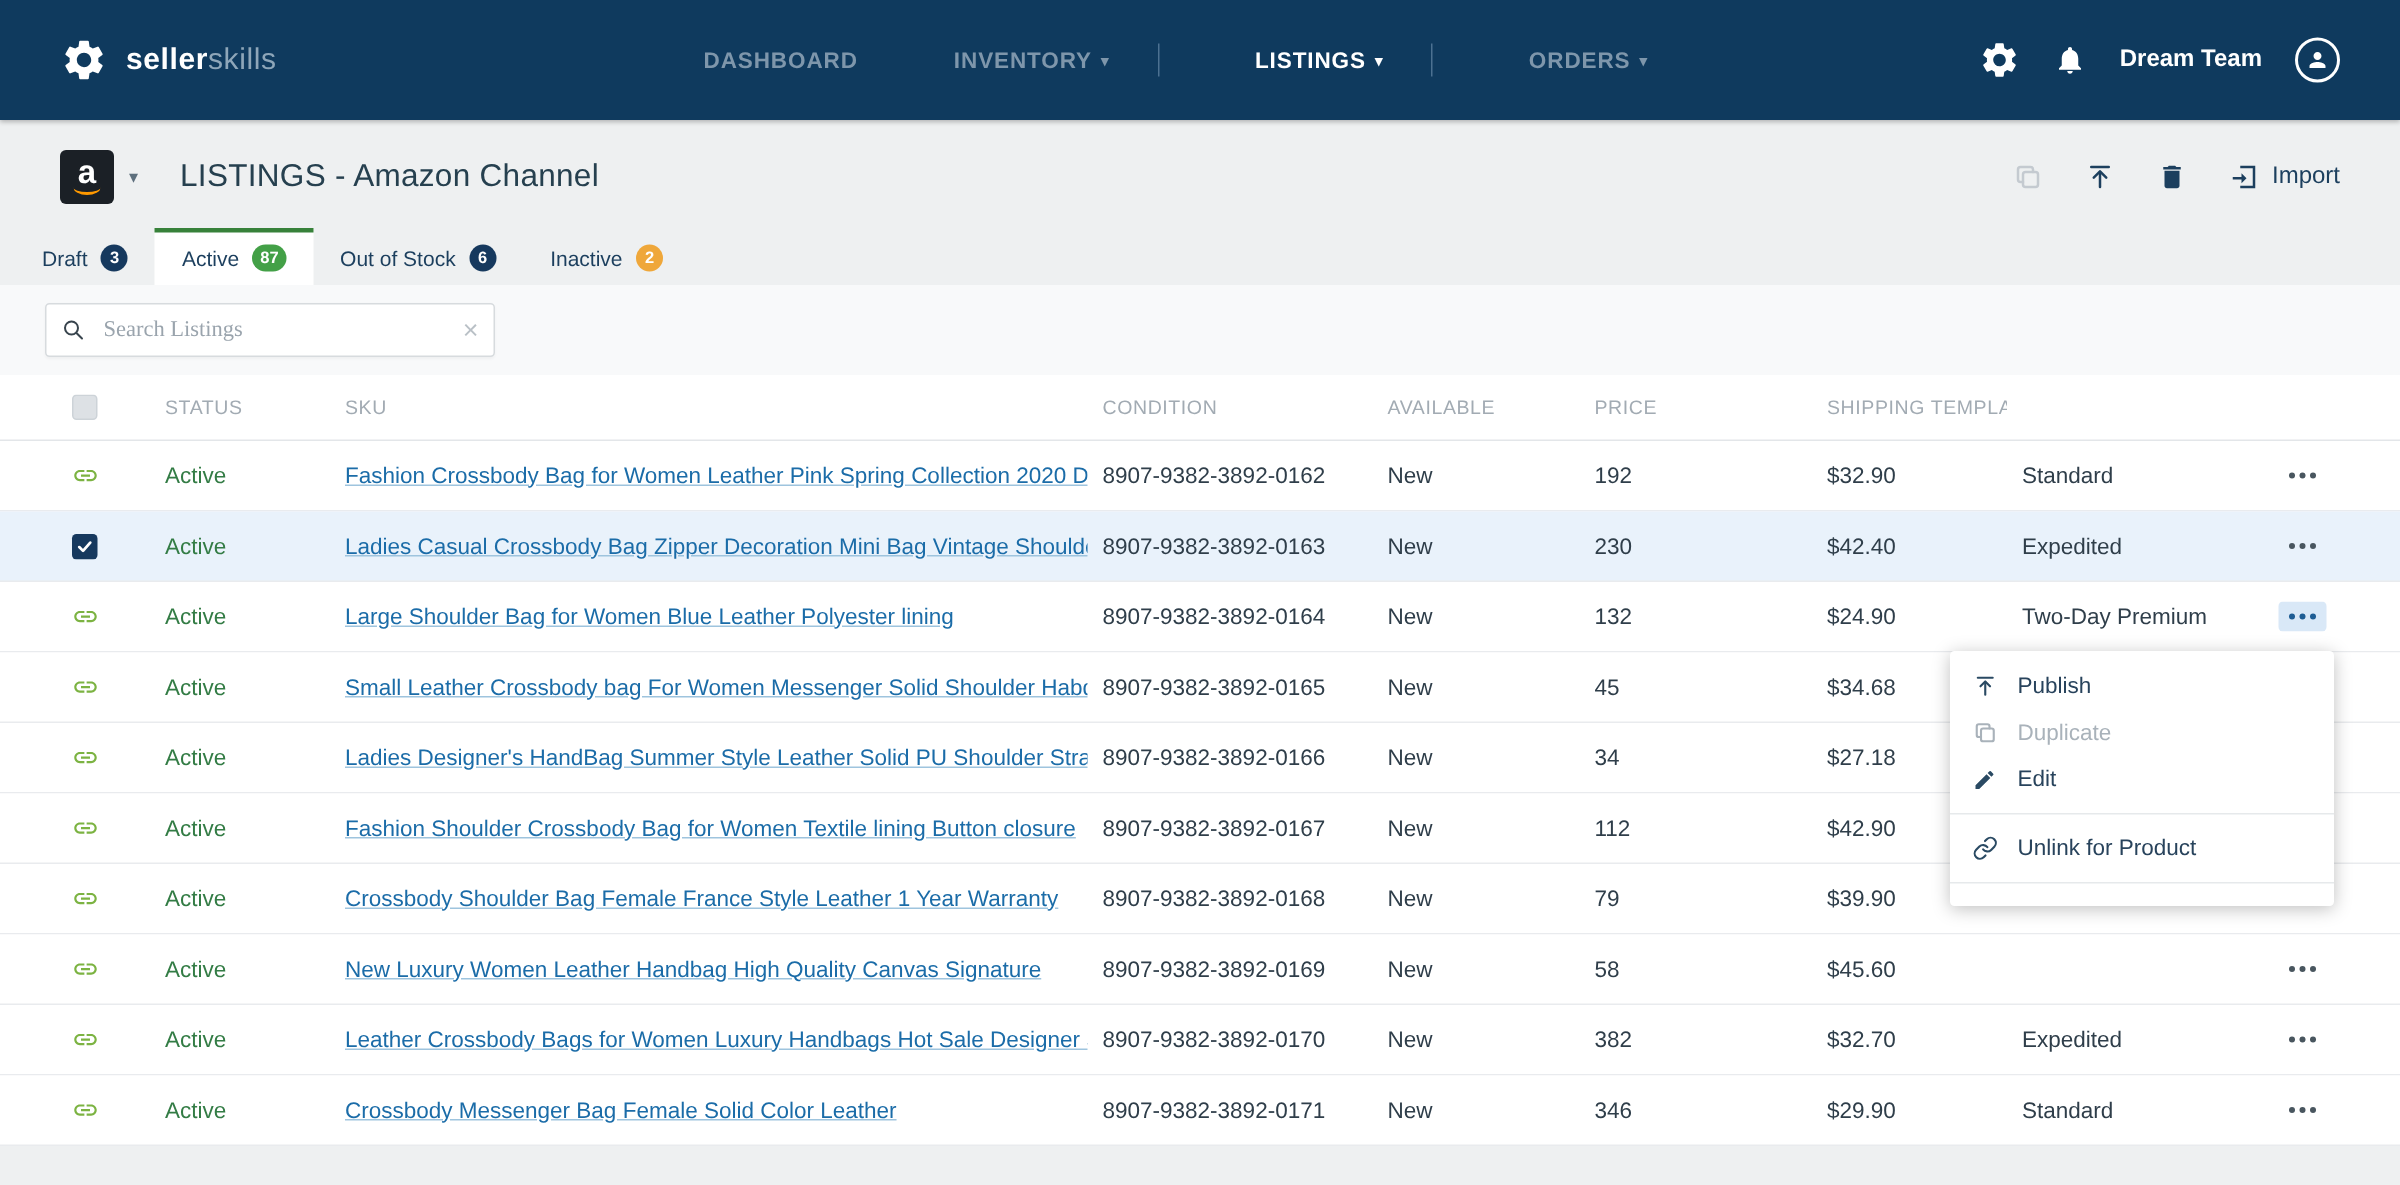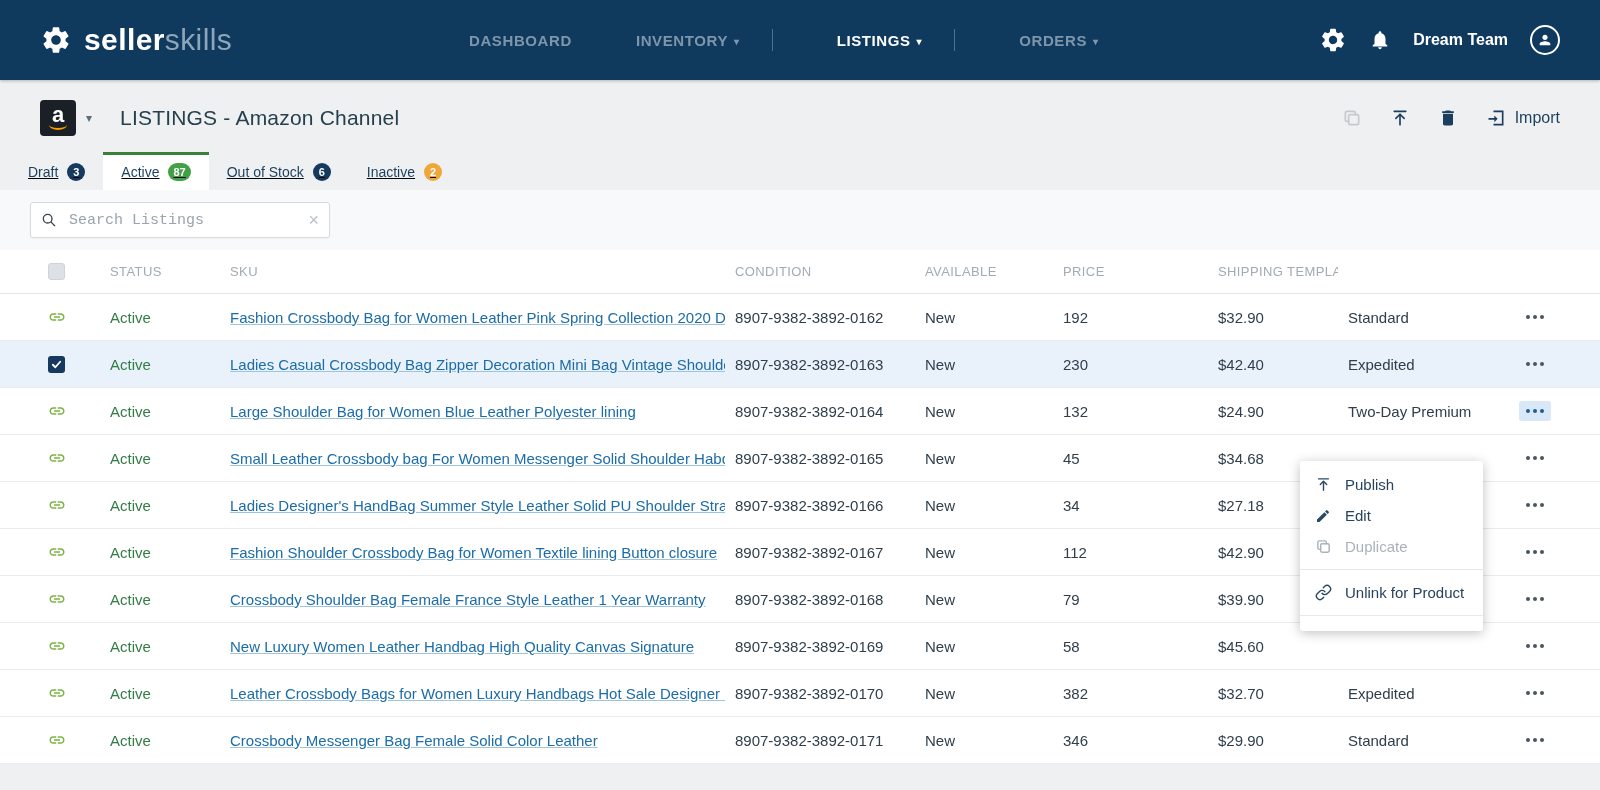--- a/index.html
+++ b/index.html
@@ -8,21 +8,21 @@
     width:1600px; height:790px; overflow:hidden; position:relative;
     background:#eef0f1; font-family:"Liberation Sans", sans-serif;
   }
 
   
   .navbar {
     height:80px; background:#0f3a5e; display:flex; align-items:center;
     padding:0 40px; position:relative; box-shadow:0 1px 3px rgba(0,0,0,.25);
   }
   .brand { display:flex; align-items:center; gap:12px; }
-  .brand-text { font-size:30px; letter-spacing:.4px; }
+  .brand-text { font-size:20px; letter-spacing:.4px; }
   .brand-bold { color:#fff; font-weight:bold; }
   .brand-light { color:#8ea6b9; font-weight:400; }
   .nav { position:absolute; left:437px; top:0; height:80px; display:flex; align-items:center; gap:32px; }
   .nav-item { color:#7e96ab; font-weight:bold; font-size:15px; letter-spacing:.6px;
     display:flex; align-items:center; gap:6px; cursor:pointer; text-decoration:none;margin-left:32px; }
   .nav-item.active { color:#fff; }
   .caret { font-size:10px; transform:translateY(1px); }
   .nav-sep { width:1px; height:22px; background:#4c7191; }
   .nav-right { position:absolute; right:40px; top:0; height:80px; display:flex; align-items:center; gap:22px; }
   .user-name { color:#fff; font-weight:bold; font-size:16px; }
@@ -37,35 +37,35 @@
   .amazon-a { color:#fff; font-size:22px; font-weight:bold; line-height:1; transform:translateY(-3px); }
   .amazon-smile { position:absolute; bottom:6px; left:9px; width:18px; height:6px;
     border-bottom:2px solid #ff9900; border-radius:0 0 60% 60% / 0 0 100% 100%; }
   .channel-caret { color:#5d6f7d; font-size:12px; margin-left:10px; cursor:pointer; }
   .page-title { font-size:21px; color:#26404f; font-weight:500; margin:0 0 0 28px; letter-spacing:.2px; }
   .header-actions { margin-left:auto; display:flex; gap:28px; }
   .icon-button { background:none; border:none; padding:0; cursor:pointer; display:flex; align-items:center; gap:9px; }
   .import-label { font-size:16px; color:#1c3f5e; }
 
   
-  .tabs { display:flex; align-items:flex-end; padding-left:10px;text-decoration:underline; }
+  .tabs { display:flex; align-items:flex-end; padding-left:10px; }
   .tab { display:flex; align-items:center; gap:9px; padding:8px 18px 9px; font-size:14px;
     color:#1c3f5e; cursor:pointer; border-top:3px solid transparent; }
   .tab.active { background:#fff; border-top:3px solid #37813a; }
   .badge { min-width:18px; height:18px; border-radius:9px; color:#fff; font-size:11px; font-weight:bold;
     display:flex; align-items:center; justify-content:center; padding:0 5px; }
   .badge.navy { background:#16395e; }
   .badge.green { background:#43a047; }
   .badge.orange { background:#efa73a; }
 
   
   .search-strip { background:#f8f9fa; padding:12px 0 12px 30px; box-shadow:0 1px 2px rgba(0,0,0,.05); }
   .search-box { width:300px; height:36px; background:#fff; border:1px solid #d7dbde; border-radius:3px;
     display:flex; align-items:center; padding:0 10px; gap:10px; box-shadow:0 1px 2px rgba(0,0,0,.04); }
-  .search-box input { border:none; outline:none; flex:1; font-size:15px; color:#333; font-family:Liberation Mono, monospace; background:transparent; }
+  .search-box input { border:none; outline:none; flex:1; font-size:15px; color:#333; font-family:Liberation Serif, serif; background:transparent; }
   .search-box input::placeholder { color:#9aa4ad; }
   .clear-x { color:#b9c0c6; font-size:18px; line-height:1; cursor:pointer; }
 
   
   .table { background:#fff; }
   .trow { display:grid; grid-template-columns:100px 120px 505px 190px 138px 155px 130px 167px 95px;
     align-items:center; height:47px; border-bottom:1px solid #e9ebee; background:#fff; }
   .trow.thead { height:44px; border-bottom:1px solid #e3e6e9; background:#fff; }
   .cell { padding-left:10px; font-size:15px; color:#2f3e4a; white-space:nowrap; overflow:hidden; }
   .th { font-size:13px; color:#a2abb3; letter-spacing:.4px; font-weight:normal; }
@@ -81,22 +81,22 @@
   .menu-open .dots i { background:#1e5d94; }
   .checkbox { width:17px; height:17px; border-radius:3px; align-items:center; justify-content:center; cursor:pointer; }
   .header-check { display:flex; background:#dde1e5; border:1px solid #cdd3d8; }
   .row-check { display:none; background:#16395e; }
   .checked-row .row-check { display:flex; }
   .link-lead { display:flex; cursor:pointer; }
   .trow.selected { background:#e9f2fb; }
   .trow.selected .cell { background:transparent; }
 
   
-  .context-menu { position:absolute; left:1300px; top:434px; width:183px; background:#fff;
-    border-radius:3px; box-shadow:0 2px 12px rgba(0,0,0,.25); padding:8px 0; z-index:10;margin-top:27px; }
+  .context-menu { position:absolute; left:1300px; top:434px; width:256px; background:#fff;
+    border-radius:3px; box-shadow:0 2px 12px rgba(0,0,0,.25); padding:8px 0; z-index:10; }
   .menu-item { display:flex; align-items:center; gap:12px; height:31px; padding:0 15px;
     font-size:15px; color:#28435c; cursor:pointer; }
   .menu-item.disabled { color:#a9b2ba; }
   .menu-divider { height:1px; background:#e6e9eb; margin:7px 0; }
   .mi-icon { width:18px; display:flex; align-items:center; }
 </style>
 </head>
 <body>
 
 <header class="navbar">
@@ -489,36 +489,36 @@
   <div class="menu-item">
     <span class="mi-icon">
       <svg width="17" height="17" viewBox="0 0 24 24" fill="none" stroke="#2a4a63" stroke-width="2" stroke-linecap="round" stroke-linejoin="round">
           <path d="M5 4h14"></path>
           <path d="M12 20V8"></path>
           <path d="M7.5 12 12 7.5l4.5 4.5"></path>
         </svg>
     </span>
     <span>Publish</span>
   </div>
-  <div class="menu-item">
-    <span class="mi-icon">
-      <svg width="16" height="16" viewBox="0 0 24 24" fill="#2a4a63">
-          <path d="M3 17.25V21h3.75L17.81 9.94l-3.75-3.75L3 17.25zM20.71 7.04c.39-.39.39-1.02 0-1.41l-2.34-2.34a.996.996 0 0 0-1.41 0l-1.83 1.83 3.75 3.75 1.83-1.83z"></path>
-        </svg>
-    </span>
-    <span>Edit</span>
-  </div>
   <div class="menu-item disabled">
     <span class="mi-icon">
       <svg width="17" height="17" viewBox="0 0 24 24" fill="none" stroke="#a9b2ba" stroke-width="2" stroke-linecap="round" stroke-linejoin="round">
           <rect x="8" y="8" width="12" height="12" rx="2"></rect>
           <path d="M16 8V6a2 2 0 0 0-2-2H6a2 2 0 0 0-2 2v8a2 2 0 0 0 2 2h2"></path>
         </svg>
     </span>
     <span>Duplicate</span>
+  </div>
+  <div class="menu-item">
+    <span class="mi-icon">
+      <svg width="16" height="16" viewBox="0 0 24 24" fill="#2a4a63">
+          <path d="M3 17.25V21h3.75L17.81 9.94l-3.75-3.75L3 17.25zM20.71 7.04c.39-.39.39-1.02 0-1.41l-2.34-2.34a.996.996 0 0 0-1.41 0l-1.83 1.83 3.75 3.75 1.83-1.83z"></path>
+        </svg>
+    </span>
+    <span>Edit</span>
   </div>
   <div class="menu-divider"></div>
   <div class="menu-item">
     <span class="mi-icon">
       <svg width="17" height="17" viewBox="0 0 24 24" fill="none" stroke="#2a4a63" stroke-width="2" stroke-linecap="round" stroke-linejoin="round">
           <path d="M10 13a5 5 0 0 0 7.54.54l3-3a5 5 0 0 0-7.07-7.07L11.75 5.2"></path>
           <path d="M14 11a5 5 0 0 0-7.54-.54l-3 3a5 5 0 0 0 7.07 7.07l1.71-1.71"></path>
         </svg>
     </span>
     <span>Unlink for Product</span>

